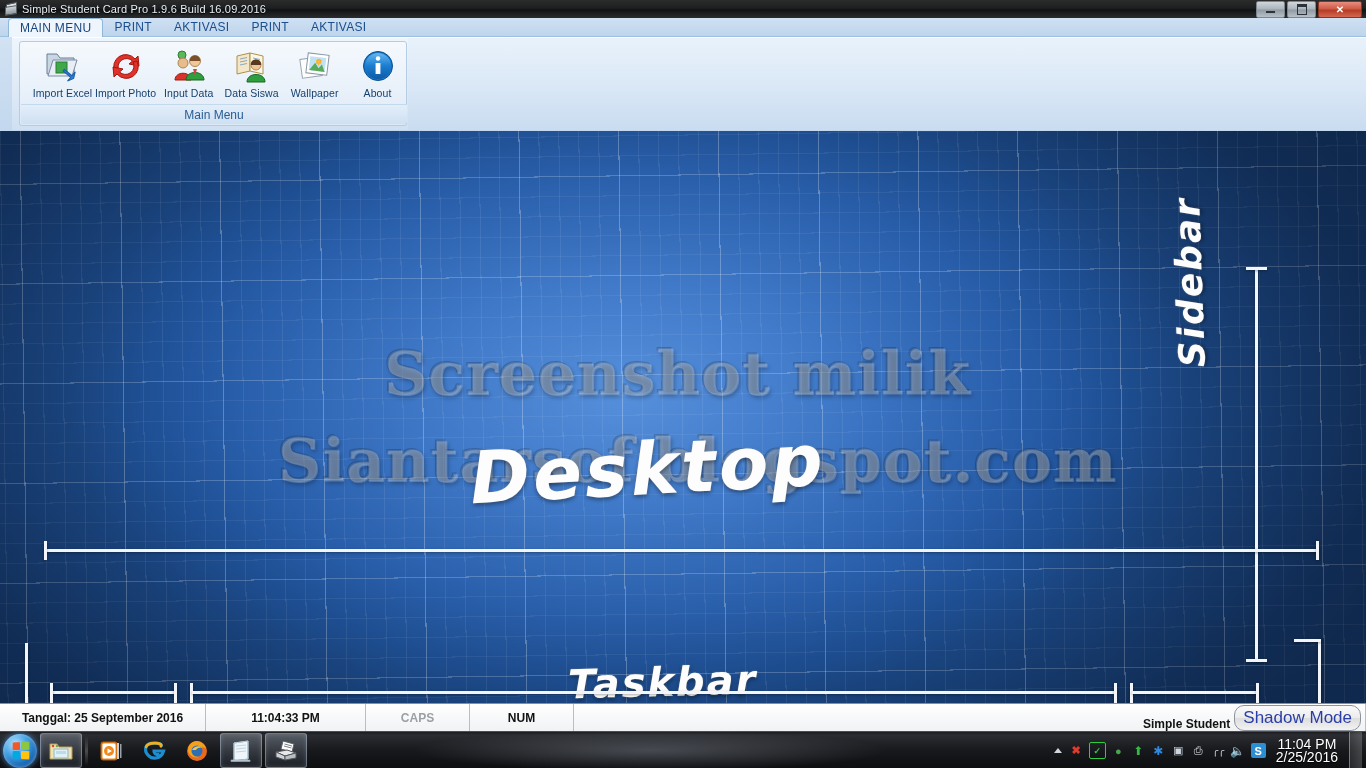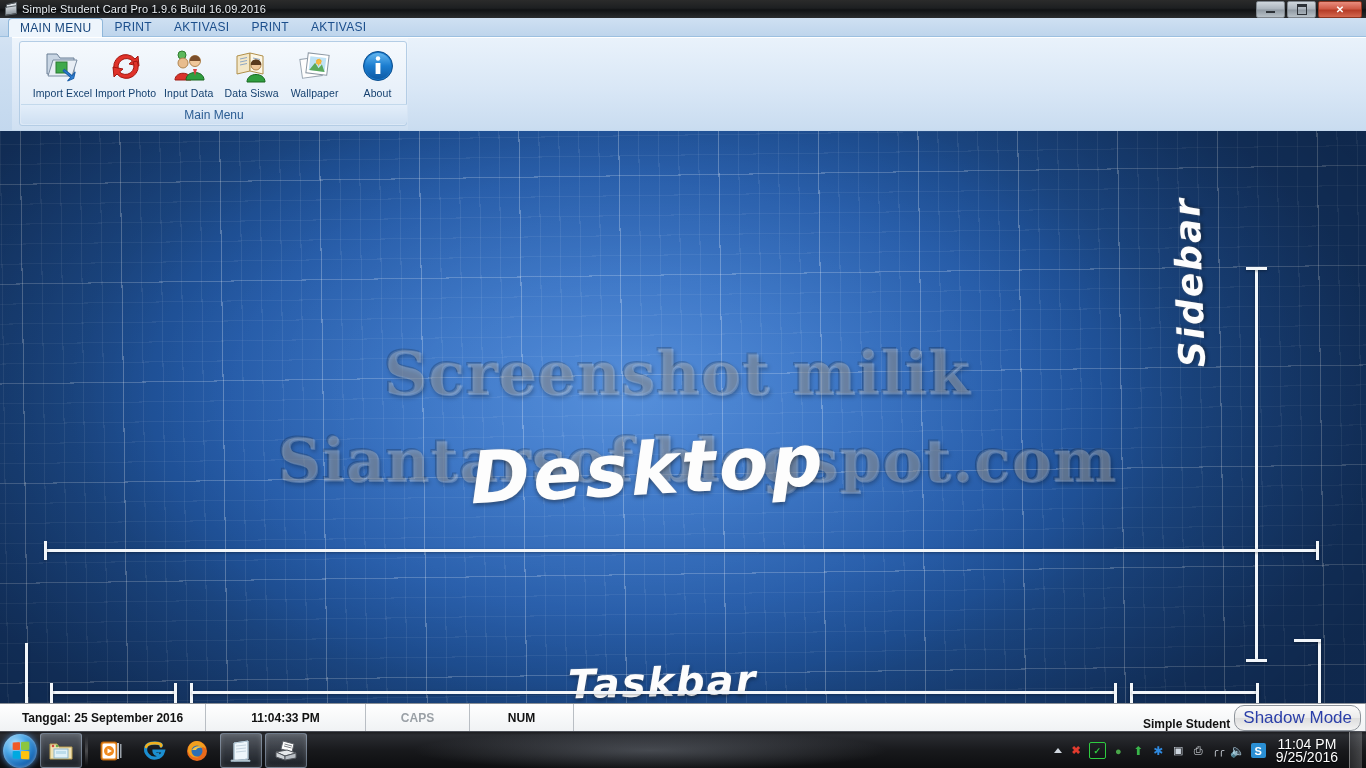--- a/index.html
+++ b/index.html
@@ -528,17 +528,17 @@
     <span class="tray-ico" style="color:#4aa64a;">●</span>
     <span class="tray-ico" style="color:#39b54a;font-size:12px;">⬆</span>
     <span class="tray-ico" style="color:#2f8ae0;font-size:12px;">✱</span>
     <span class="tray-ico" style="color:#cdd5de;">▣</span>
     <span class="tray-ico" style="color:#e6ebf0;">⎙</span>
     <span class="tray-ico" style="color:#d7dde4;font-size:10px;">╭╭</span>
     <span class="tray-ico" style="color:#e3e8ee;font-size:12px;">🔈</span>
     <span class="tray-ico" style="color:#ffffff;background:#2a8fd4;border-radius:2px;font-weight:bold;font-size:11px;">S</span>
     <span id="tray-clock">
       <span>11:04 PM</span><br>
-      <span>9/25/2016</span>
+      <span>2/25/2016</span>
     </span>
     <span id="show-desktop"></span>
   </div>
 </div>
 
 </body></html>

